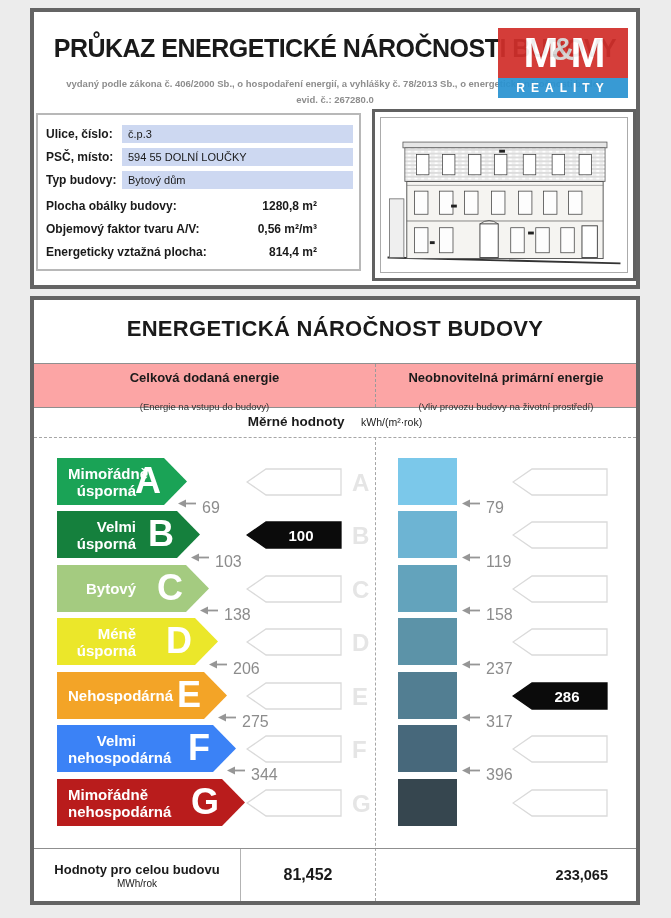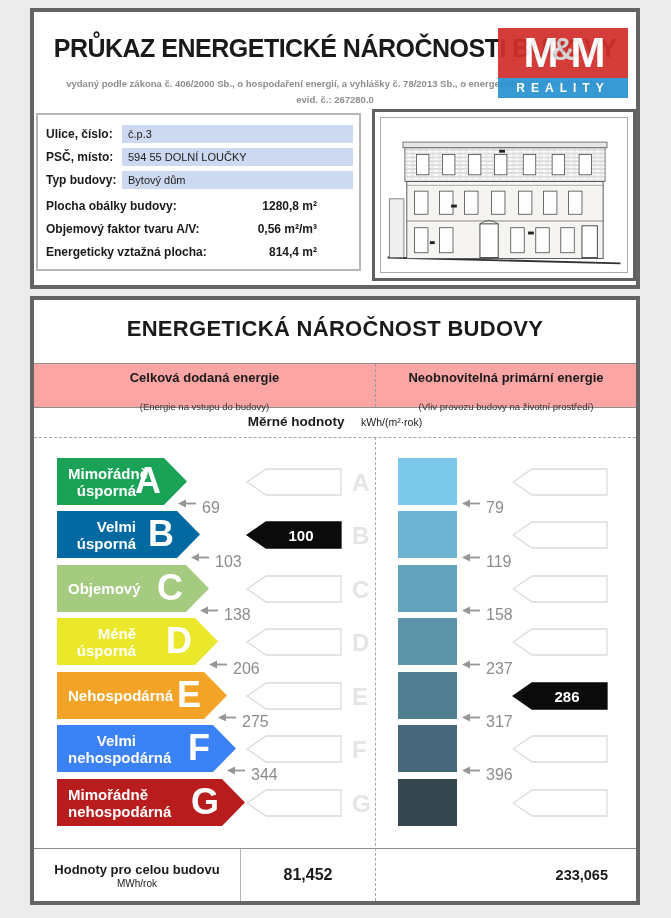--- a/index.html
+++ b/index.html
@@ -190,26 +190,26 @@
       <span class="mt">Měrné hodnoty</span>
       <span class="mu">kWh/(m²·rok)</span>
     </div>
     <div class="hdash"></div>
     <div class="vdash"></div>
 
     <div class="band" style="top: 158px; width: 130px; background: rgb(26, 163, 86);">
       <span class="bname">Mimořádně úsporná</span>
       <span class="bletter">A</span>
     </div>
-    <div class="band" style="top: 211px; width: 143px; background: #0369a1;">
+    <div class="band" style="top: 211px; width: 143px; background: #15803d;">
       <span class="bname">Velmi úsporná</span>
       <span class="bletter">B</span>
     </div>
     <div class="band" style="top: 265px; width: 152px; background: rgb(164, 203, 128);">
-      <span class="bname">Objemový</span>
+      <span class="bname">Bytový</span>
       <span class="bletter">C</span>
     </div>
     <div class="band" style="top: 318px; width: 161px; background: rgb(235, 231, 42);">
       <span class="bname">Méně úsporná</span>
       <span class="bletter">D</span>
     </div>
     <div class="band" style="top: 372px; width: 170px; background: rgb(243, 164, 39);">
       <span class="bname">Nehospodárná</span>
       <span class="bletter">E</span>
     </div>

